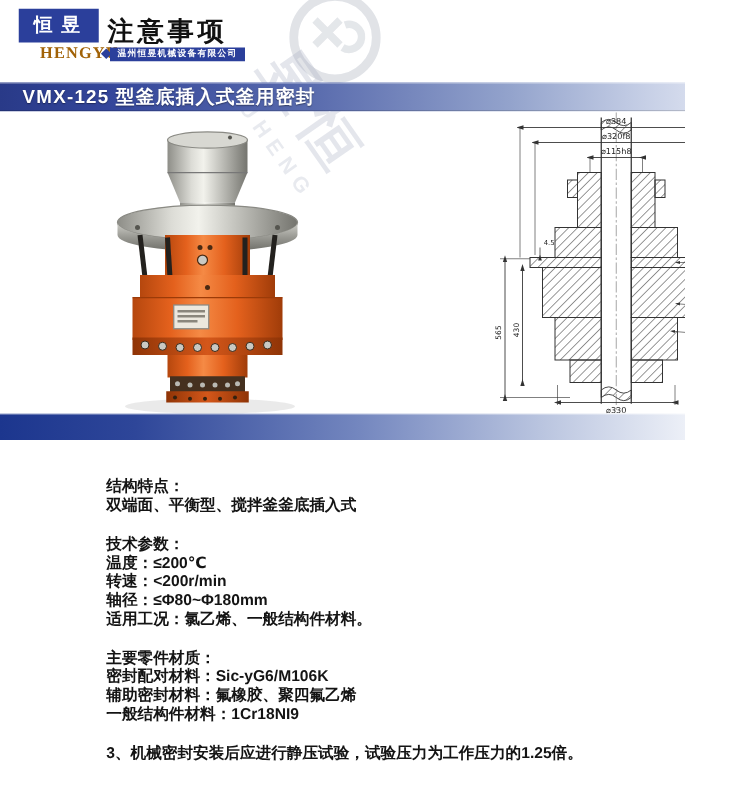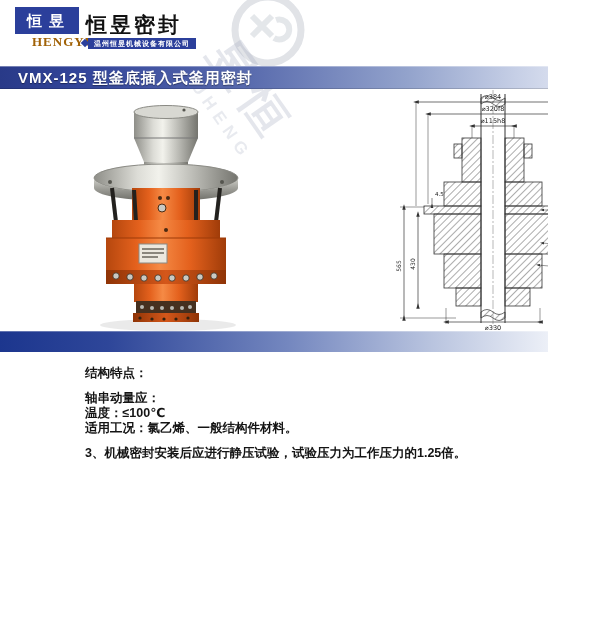--- a/index.html
+++ b/index.html
@@ -40,31 +40,31 @@
      box-shadow:inset 0 1px 0 rgba(255,255,255,.3);}
 
   
   .photo{position:absolute;left:76px;top:98px;}
   .drawing{position:absolute;left:388px;top:86px;}
   .drawing text{font-family:"DejaVu Sans",sans-serif;fill:#222;}
 
   
   .specs{position:absolute;left:85px;top:366px;width:500px;color:#141414;font-weight:bold;
          font-size:12.5px;line-height:15px;}
-  .specs section{margin:0 0 10px 0;}
+  .specs section{margin:16px 0 10px 0;}
   .specs h3,.specs p{margin:0;padding:0;font-size:12.5px;font-weight:bold;}
 </style>
 </head>
 <body>
 
 <div class="page">
 
   <div class="logo-box">恒昱</div>
   <div class="logo-en">HENGYU</div>
-  <div class="seal-title">恒昱密封</div>
+  <div class="seal-title">注意事项</div>
   <div class="company-dot"></div>
   <div class="company-strip">温州恒昱机械设备有限公司</div>
 
   <svg class="wm-circle" width="80" height="80" viewBox="0 0 80 80">
     <circle cx="40" cy="40" r="33" fill="none" stroke="#d7dae0" stroke-width="7"></circle>
     <path d="M24,26 L44,46 M44,26 L24,46 M48,30 a10,10 0 1 1 -2,18" fill="none" stroke="#dcdfe4" stroke-width="6"></path>
   </svg>
   <div class="wm-text">
     <span class="cn">昱恒</span>
     <span class="en">YUHENG</span>
@@ -249,26 +249,35 @@
 
     <line x1="150" y1="179" x2="172" y2="181" stroke="#333" stroke-width="0.5" marker-start="url(#arr)"></line>
     <text x="173" y="183.5" font-size="6">外泄漏口</text>
   </svg>
 
   <div class="divider-band"></div>
 
   <main class="specs">
     <section>
       <h3>结构特点：</h3>
-    </section>
-
-    <section>
-      <h3>轴串动量应：</h3>
-      <p>温度：≤100℃</p>
+      <p>双端面、平衡型、搅拌釜釜底插入式</p>
+    </section>
+
+    <section>
+      <h3>技术参数：</h3>
+      <p>温度：≤200℃</p>
+      <p>转速：&lt;200r/min</p>
+      <p>轴径：≤Φ80~Φ180mm</p>
       <p>适用工况：氯乙烯、一般结构件材料。</p>
     </section>
 
+    <section>
+      <h3>主要零件材质：</h3>
+      <p>密封配对材料：Sic-yG6/M106K</p>
+      <p>辅助密封材料：氟橡胶、聚四氟乙烯</p>
+      <p>一般结构件材料：1Cr18NI9</p>
+    </section>
 
     <section>
       <p>3、机械密封安装后应进行静压试验，试验压力为工作压力的1.25倍。</p>
     </section>
   </main>
 </div>
 
 </body></html>

